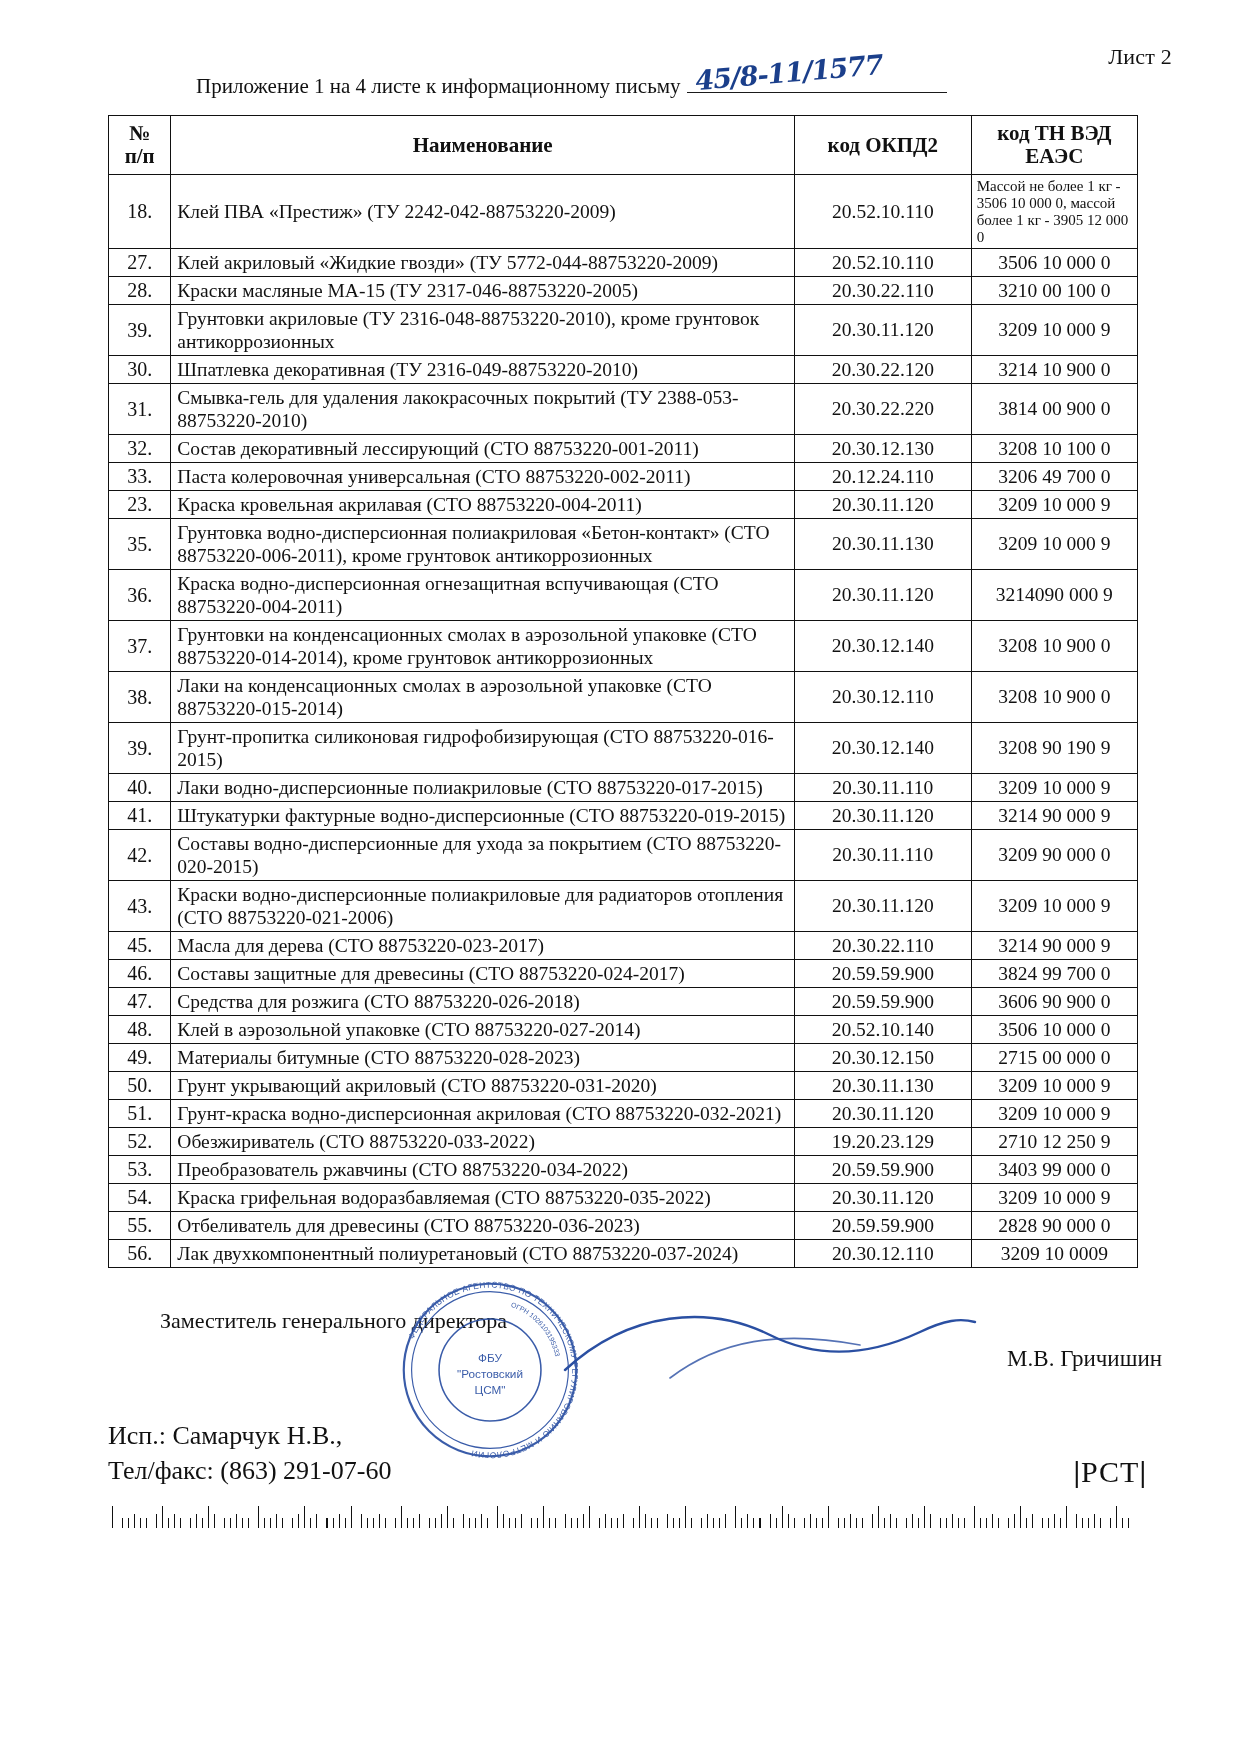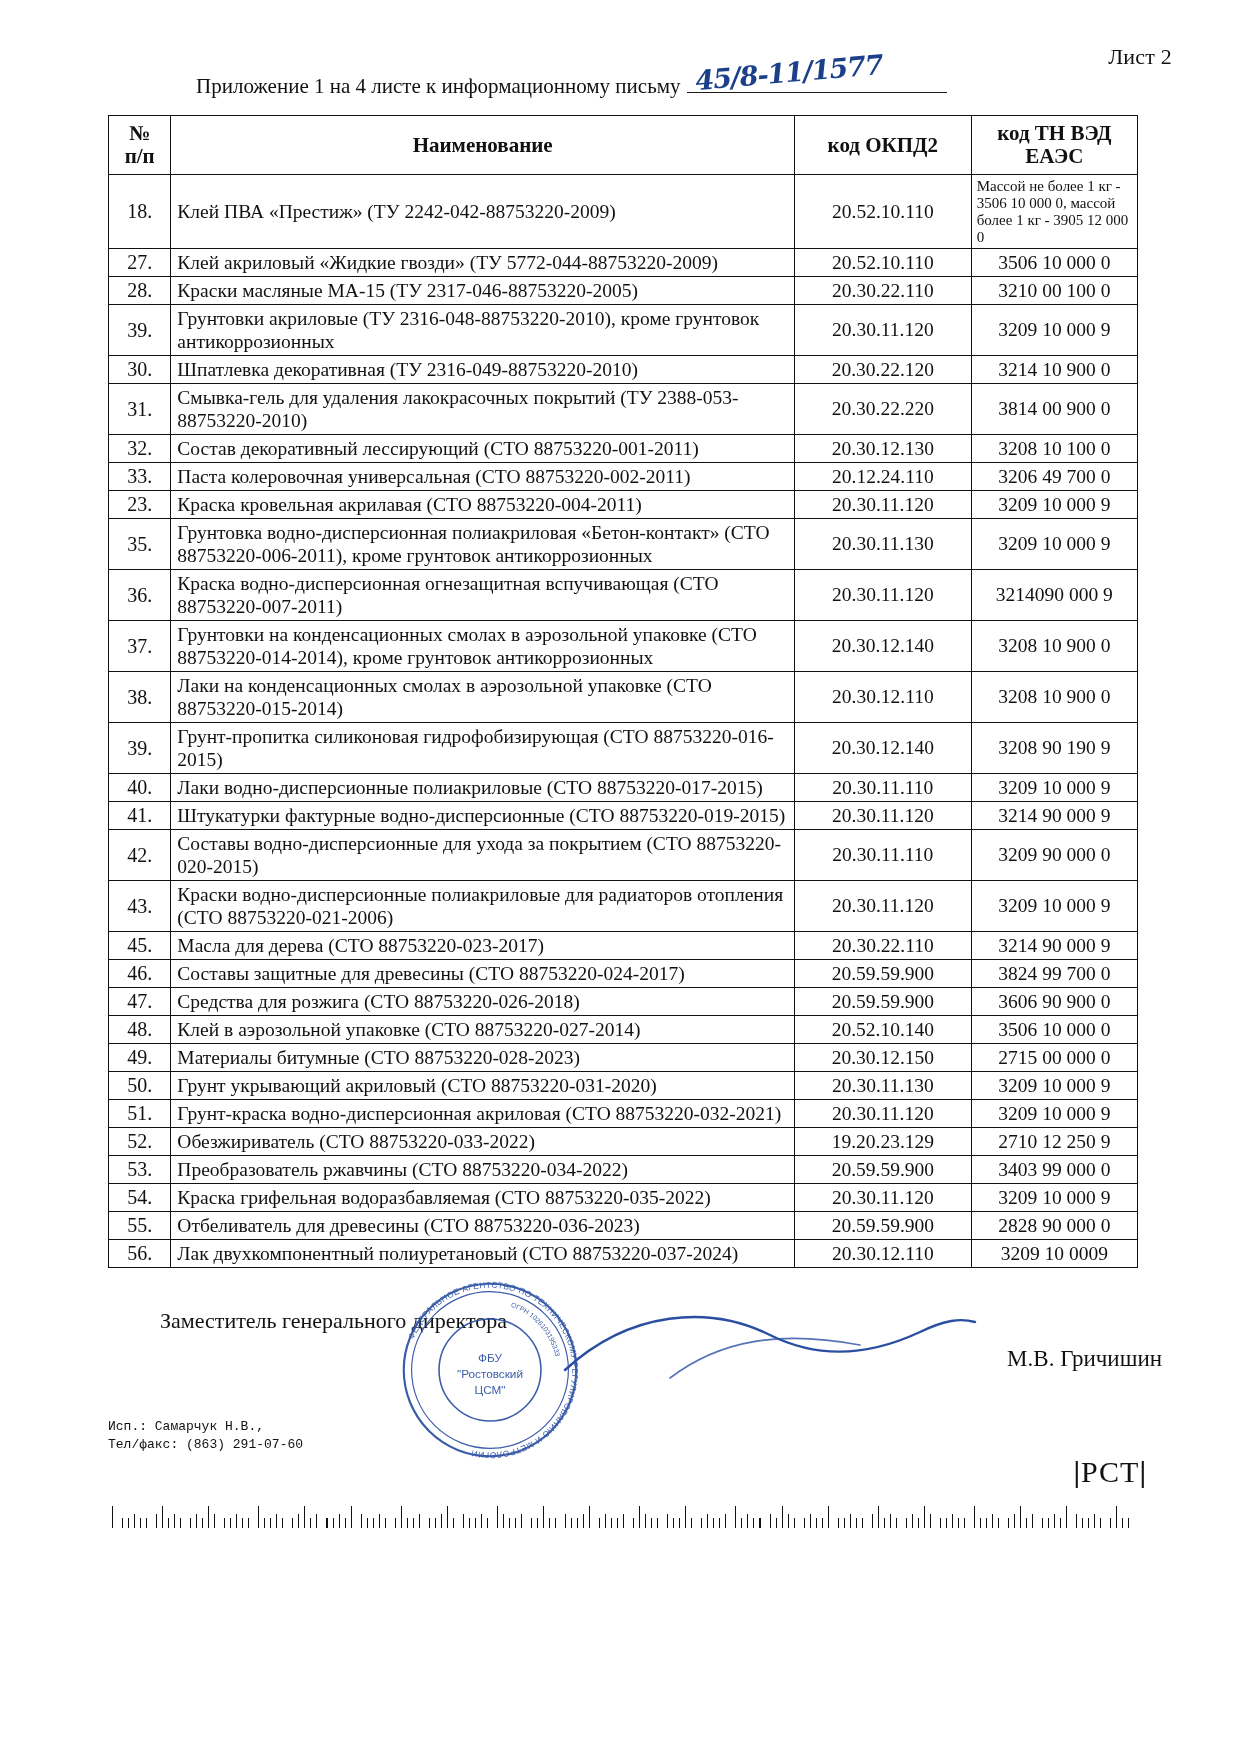--- a/index.html
+++ b/index.html
@@ -145,23 +145,22 @@
     height: 196px;
     pointer-events: none;
     opacity: .92;
   }
 
   
   .footer-contacts {
     position: absolute;
     left: 108px;
     top: 1418px;
-    font-size: 13px;
+    font-size: 26px;
     line-height: 1.35;
-    font-family: Liberation Mono, monospace;
   }
   .rst-mark {
     position: absolute;
     right: 95px;
     top: 1455px;
     font-family: "Liberation Serif", serif;
     font-size: 30px;
     letter-spacing: 1px;
     color: #111;
   }
@@ -279,21 +278,21 @@
           <td class="code">3209 10 000 9</td>
         </tr>
         <tr>
           <td class="num">35.</td>
           <td class="name">Грунтовка водно-дисперсионная полиакриловая «Бетон-контакт» (СТО 88753220-006-2011), кроме грунтовок антикоррозионных</td>
           <td class="code">20.30.11.130</td>
           <td class="code">3209 10 000 9</td>
         </tr>
         <tr>
           <td class="num">36.</td>
-          <td class="name">Краска водно-дисперсионная огнезащитная вспучивающая (СТО 88753220-007-2011)</td>
+          <td class="name">Краска водно-дисперсионная огнезащитная вспучивающая (СТО 88753220-004-2011)</td>
           <td class="code">20.30.11.120</td>
           <td class="code">3214090 000 9</td>
         </tr>
         <tr>
           <td class="num">37.</td>
           <td class="name">Грунтовки на конденсационных смолах в аэрозольной упаковке (СТО 88753220-014-2014), кроме грунтовок антикоррозионных</td>
           <td class="code">20.30.12.140</td>
           <td class="code">3208 10 900 0</td>
         </tr>
         <tr>

